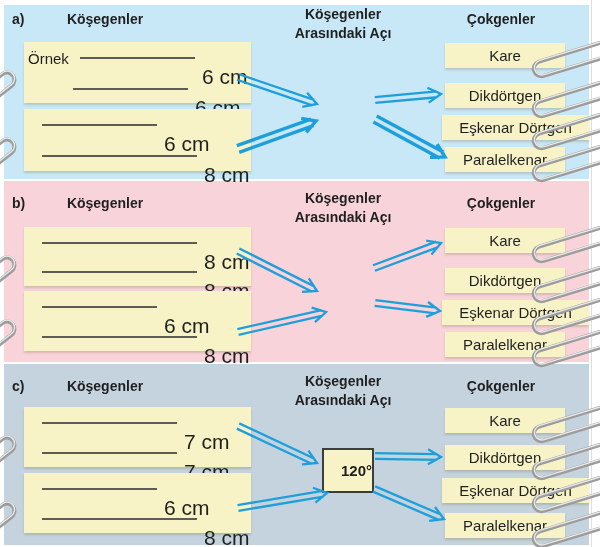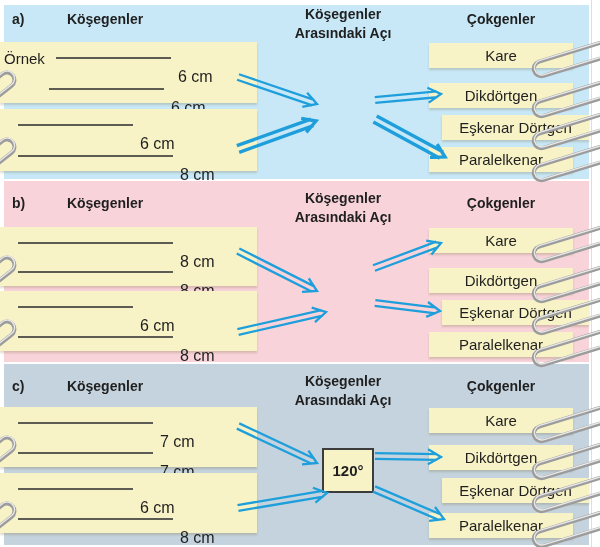--- a/index.html
+++ b/index.html
@@ -4,32 +4,32 @@
 <style>
   html,body{margin:0;padding:0;background:#fff;}
   #page{
     position:relative;width:600px;height:547px;overflow:hidden;
     background:#ffffff;font-family:"Liberation Sans",sans-serif;color:#1f1f1f;
   }
   .panel{position:absolute;left:4px;width:585px;z-index:1;}
   .sec-label{position:absolute;font-weight:bold;font-size:14px;z-index:5;}
   .hdr{position:absolute;font-weight:bold;font-size:14px;text-align:center;z-index:5;white-space:nowrap;}
   .note{position:absolute;background:#f8f3c6;box-shadow:0 2px 2px rgba(110,100,50,.25);z-index:10;}
-  .diag-box{left:0;width:257px;height:60px;}
+  .diag-box{left:24px;width:227px;height:60px;}
   .mrow{position:absolute;height:22px;display:flex;align-items:center;gap:7px;}
   .prefix{font-size:15px;width:45px;flex:0 0 auto;}
   .mline{height:2px;background:#5c5c52;flex:0 0 auto;align-self:center;}
-  .mlabel{font-size:16px;white-space:nowrap;margin-top:37px;}
+  .mlabel{font-size:21px;white-space:nowrap;margin-top:37px;}
   .angle{
     position:absolute;left:322px;width:52px;height:45px;background:#f8f3c6;
     border:2px solid #3c3c3c;box-sizing:border-box;display:flex;align-items:center;
     justify-content:center;font-weight:bold;font-size:15px;z-index:10;
   }
   .poly{
-    left:429px;width:144px;height:25px;font-size:15px;text-align:center;
+    left:445px;width:120px;height:25px;font-size:15px;text-align:center;
     line-height:25px;white-space:nowrap;
   }
   .poly.wide{left:442px;width:147px;}
   #arrow-layer{position:absolute;left:0;top:0;z-index:20;pointer-events:none;}
   .clip{position:absolute;z-index:30;pointer-events:none;overflow:visible;}
   #edge-line{position:absolute;left:591px;top:0;width:1px;height:547px;background:#dedede;z-index:2;}
 </style>
 </head>
 <body>
 
@@ -127,21 +127,21 @@
     <div class="mrow" style="left:18px;top:5px;">
       <span class="mline" style="width: 115px;"></span>
       <span class="mlabel">6 cm</span>
     </div>
     <div class="mrow" style="left:18px;top:35px;">
       <span class="mline" style="width: 155px;"></span>
       <span class="mlabel">8 cm</span>
     </div>
   </div>
 
-  <div class="angle" style="top:448px;">
+  <div class="angle" style="top:448px;justify-content:flex-end;">
     <span>120°</span>
   </div>
 
   <div class="note poly" style="top:408px;">Kare</div>
   <div class="note poly" style="top:445px;">Dikdörtgen</div>
   <div class="note poly wide" style="top:478px;">Eşkenar Dörtgen</div>
   <div class="note poly" style="top:513px;">Paralelkenar</div>
 
   <svg id="arrow-layer" width="600" height="547">
       <path d="M237.06212410692152,79.7441553908593 L312.27708218849483,105.45053346937172 M238.93787589307848,74.2558446091407 L314.15283397465186,99.96222268765311 M302.27307266232424,106.89268235221529 L317,104 L307.1241548679027,92.69877515811542" fill="none" stroke="#1e9fdb" stroke-width="2.3" stroke-linejoin="miter"></path>

